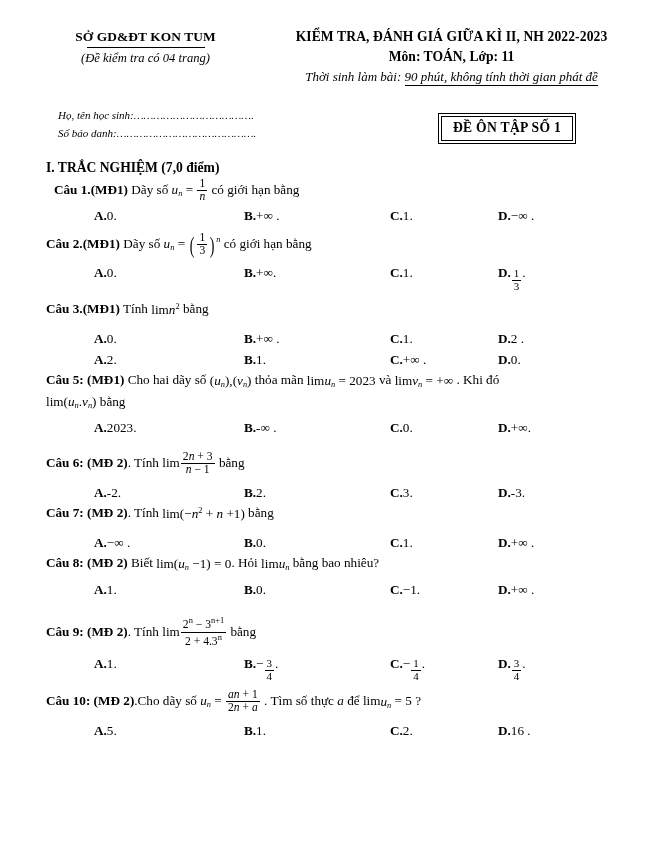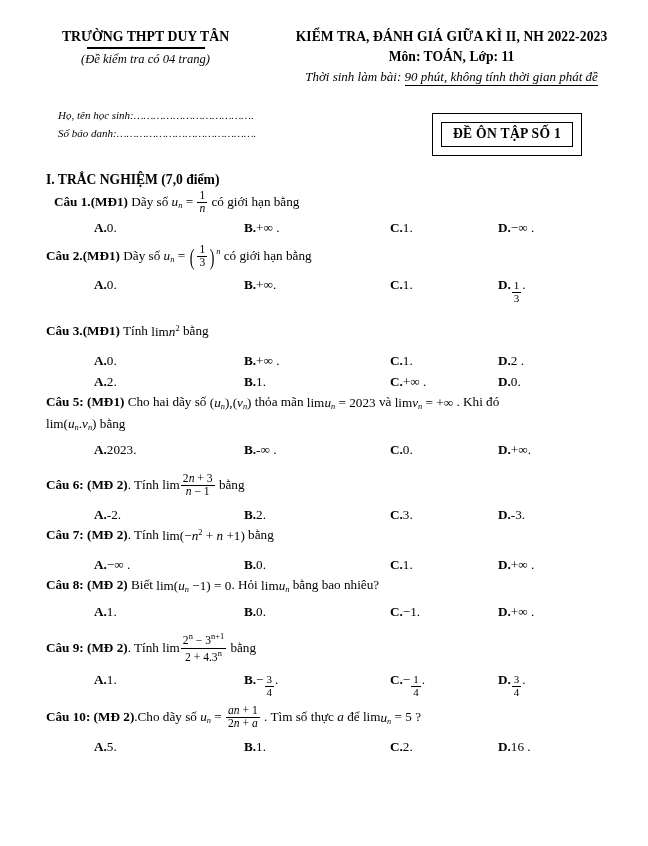--- a/index.html
+++ b/index.html
@@ -32,21 +32,21 @@
   .hdr-time { font-style: italic; font-size: 13px; margin-top: 3px; }
   .hdr-time .ul { border-bottom: 1.5px solid #000; padding-bottom: 1px; }
 
   
   .info-row { display: flex; align-items: flex-start; margin-top: 22px; padding: 0 22px 0 58px; }
   .info-left { width: 330px; font-style: italic; font-size: 11px; line-height: 1.62; }
   .info-right { flex: 1; display: flex; justify-content: center; padding-top: 6px; }
 
   .code-box {
     border: 1.2px solid #000;
-    padding: 8px;
+    padding: 2px;
   }
   .code-box-inner {
     border: 1.2px solid #000;
     padding: 3px 11px 4px 11px;
     font-weight: bold;
     font-size: 13.6px;
     letter-spacing: .3px;
     white-space: nowrap;
   }
 
@@ -103,22 +103,22 @@
   .pow-outer { display: inline-block; vertical-align: middle; }
   .pow-outer > .exp { font-size: 8.4px; font-style: italic; vertical-align: 9px; }
 </style>
 </head>
 <body>
 
 <div class="page">
 
   <div class="header">
     <div class="hdr-left">
+      <div class="hdr-line">SỞ GD&amp;ĐT KON TUM</div>
       <div>
-        <div class="hdr-school">TRƯỜNG THPT DUY TÂN</div>
         <div class="school-rule"></div>
       </div>
       <div class="hdr-paren">(Đề kiểm tra có 04 trang)</div>
     </div>
 
     <div class="hdr-right">
       <div class="hdr-title">KIỂM TRA, ĐÁNH GIÁ GIỮA KÌ II, NH 2022-2023</div>
       <div class="hdr-sub">Môn: TOÁN,  Lớp: 11</div>
       <div class="hdr-time"><span>Thời sinh làm bài: </span><span class="ul">90 phút, không tính thời gian phát đề</span></div>
     </div>
@@ -193,21 +193,21 @@
             <span class="k">D.</span>
             <span class="frac sm">
               <span class="num mn">1</span>
               <span class="den mn">3</span>
             </span>
             <span> .</span>
           </div>
       </div>
     </div>
 
-    <div class="q" style="margin-top:16px">
+    <div class="q" style="margin-top:6px">
       <div class="q-stem noindent">
         <span class="q-lbl">Câu 3.(MĐ1)</span><span> Tính </span><span class="mrow">lim<span class="mi">n</span><sup class="v">2</sup></span><span>  bằng</span>
       </div>
       <div class="opts" style="margin-top:9px">
         <div class="opt o1">
             <span class="k">A.</span>
             <span> 0.</span>
           </div>
         <div class="opt o2">
             <span class="k">B.</span>
@@ -337,21 +337,21 @@
             <span class="k">C.</span>
             <span> −1.</span>
           </div>
         <div class="opt o4">
             <span class="k">D.</span>
             <span>+∞ .</span>
           </div>
       </div>
     </div>
 
-    <div class="q" style="margin-top:11px">
+    <div class="q" style="margin-top:17px">
       <div class="q-stem noindent">
         <span class="q-lbl">Câu 9: (MĐ 2)</span><span>. Tính  </span><span class="mrow">lim<span class="frac"><span class="num">2<sup class="v">n</sup> − 3<sup class="v">n+1</sup></span><span class="den">2 + 4.3<sup class="v">n</sup></span></span></span><span>  bằng</span>
       </div>
       <div class="opts tall">
         <div class="opt o1">
             <span class="k">A.</span>
             <span>1.</span>
           </div>
         <div class="opt o2">
             <span class="k">B.</span>

